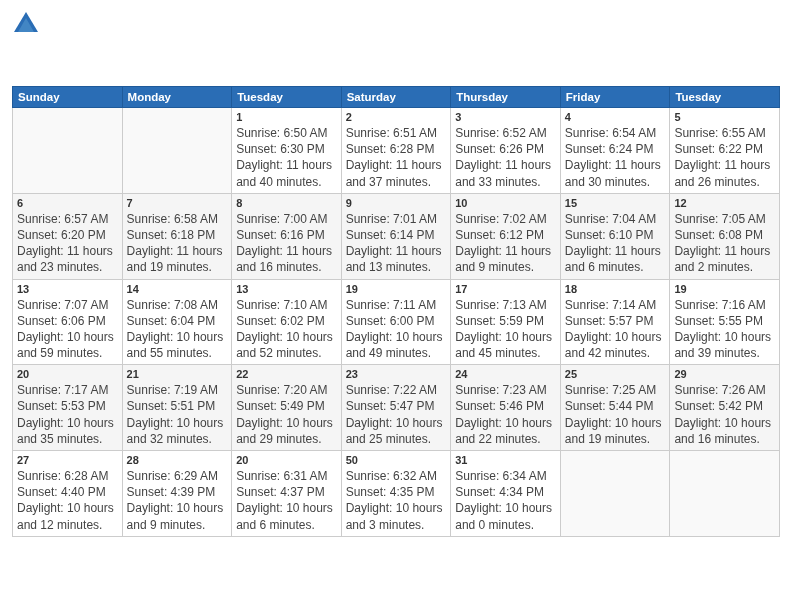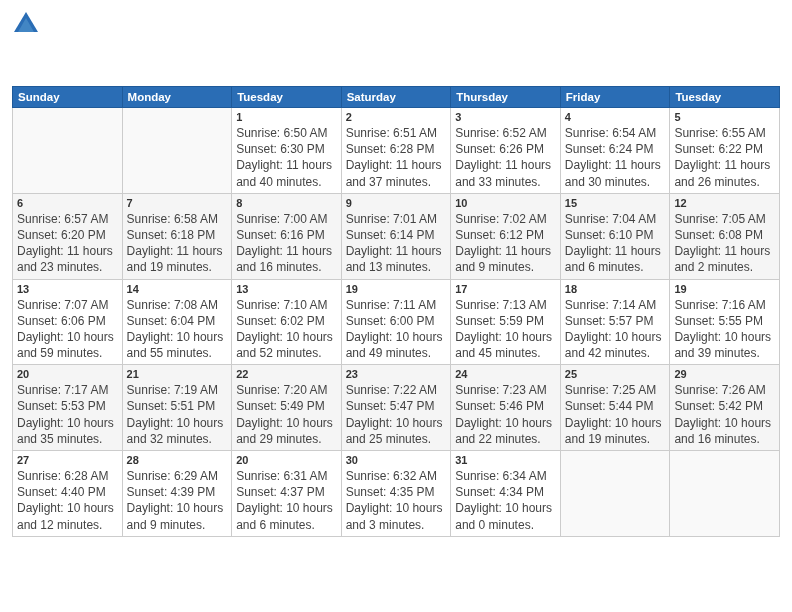--- a/index.html
+++ b/index.html
@@ -258,21 +258,21 @@
           </td>
           <td>
             <span class="day-num">28</span>
             <div class="day-info">Sunrise: 6:29 AM<br>Sunset: 4:39 PM<br>Daylight: 10 hours<br>and 9 minutes.</div>
           </td>
           <td>
             <span class="day-num">20</span>
             <div class="day-info">Sunrise: 6:31 AM<br>Sunset: 4:37 PM<br>Daylight: 10 hours<br>and 6 minutes.</div>
           </td>
           <td>
-            <span class="day-num">30</span>
+            <span class="day-num">50</span>
             <div class="day-info">Sunrise: 6:32 AM<br>Sunset: 4:35 PM<br>Daylight: 10 hours<br>and 3 minutes.</div>
           </td>
           <td>
             <span class="day-num">31</span>
             <div class="day-info">Sunrise: 6:34 AM<br>Sunset: 4:34 PM<br>Daylight: 10 hours<br>and 0 minutes.</div>
           </td>
           <td class="empty"></td>
           <td class="empty"></td>
         </tr>
       </tbody>

